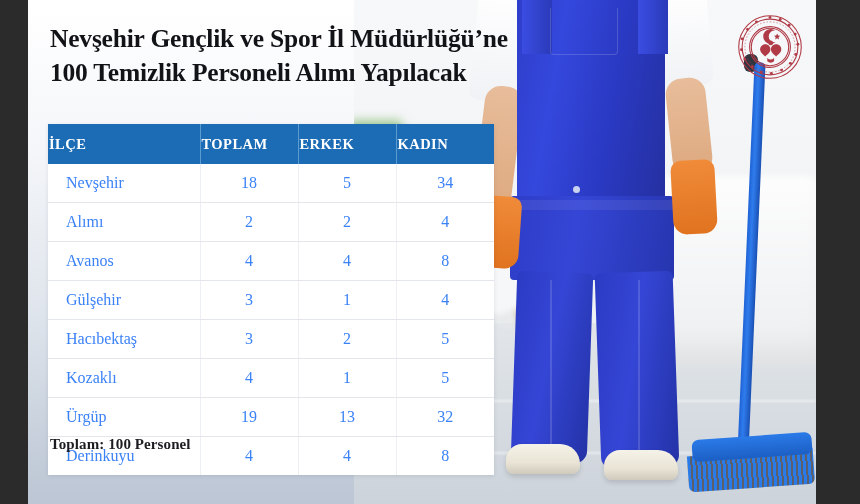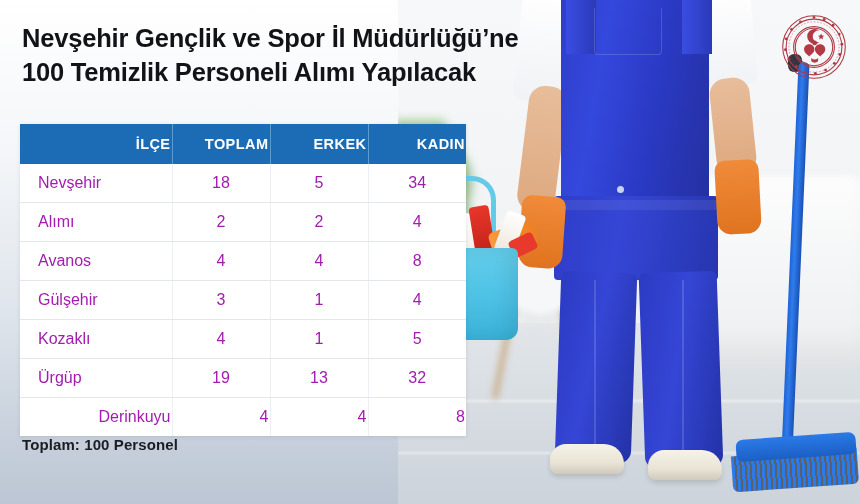--- a/index.html
+++ b/index.html
@@ -3,25 +3,26 @@
 <meta charset="utf-8">
 <title>Nevşehir Temizlik Personeli Alımı</title>
 <style>
   html, body {
     margin: 0;
     padding: 0;
     background: #2b2b2b;
   }
   #stage {
     position: relative;
-    width: 860px;
+    width: 788px;
     height: 504px;
     overflow: hidden;
-    font-family: Liberation Sans, sans-serif;
+    font-family: Liberation Serif, serif;
     background: linear-gradient(to bottom, #ffffff 0%, #f4f6f9 30%, #dfe5ec 62%, #c6cfdb 88%, #bcc6d4 100%);
+    margin-left: 28px;
   }
 
   
   .photo {
     position: absolute;
     top: 0; right: 0;
     width: 462px;
     height: 504px;
     overflow: hidden;
     background: linear-gradient(to bottom, #f2f4f6 0%, #eceff2 45%, #e3e7ea 70%, #dfe3e7 100%);
@@ -256,34 +257,34 @@
     table-layout: fixed;
   }
   table.grid th {
     background: #1b6cb4;
     color: #ffffff;
     font-size: 14.5px;
     font-weight: bold;
     letter-spacing: .45px;
     height: 38px;
     border-right: 1px solid #5b9bd0;
-    text-align: right;
+    text-align: left;
   }
   table.grid th:last-child { border-right: none; }
   table.grid td {
     height: 36px;
     font-size: 16px;
-    color: #a21caf;
+    color: #3b82f6;
     border-bottom: 1px solid #e3e7ec;
     border-right: 1px solid #eceff3;
     text-align: center;
     background: #fff;
   }
   table.grid td:last-child { border-right: none; }
-  table.grid tr:last-child td { border-bottom: none; text-align: right; }
+  table.grid tr:last-child td { border-bottom: none; }
   table.grid td.district {
     text-align: left;
     padding-left: 18px;
   }
   .col-d { width: 152px; }
   .col-n { width: 98px; }
 
   .footer-note {
     position: absolute;
     left: 22px; top: 436px;
@@ -439,20 +440,26 @@
           <td>4</td>
           <td>8</td>
         </tr>
         <tr>
           <td class="district">Gülşehir</td>
           <td>3</td>
           <td>1</td>
           <td>4</td>
         </tr>
         <tr>
+          <td class="district">Hacıbektaş</td>
+          <td>3</td>
+          <td>2</td>
+          <td>5</td>
+        </tr>
+        <tr>
           <td class="district">Kozaklı</td>
           <td>4</td>
           <td>1</td>
           <td>5</td>
         </tr>
         <tr>
           <td class="district">Ürgüp</td>
           <td>19</td>
           <td>13</td>
           <td>32</td>

